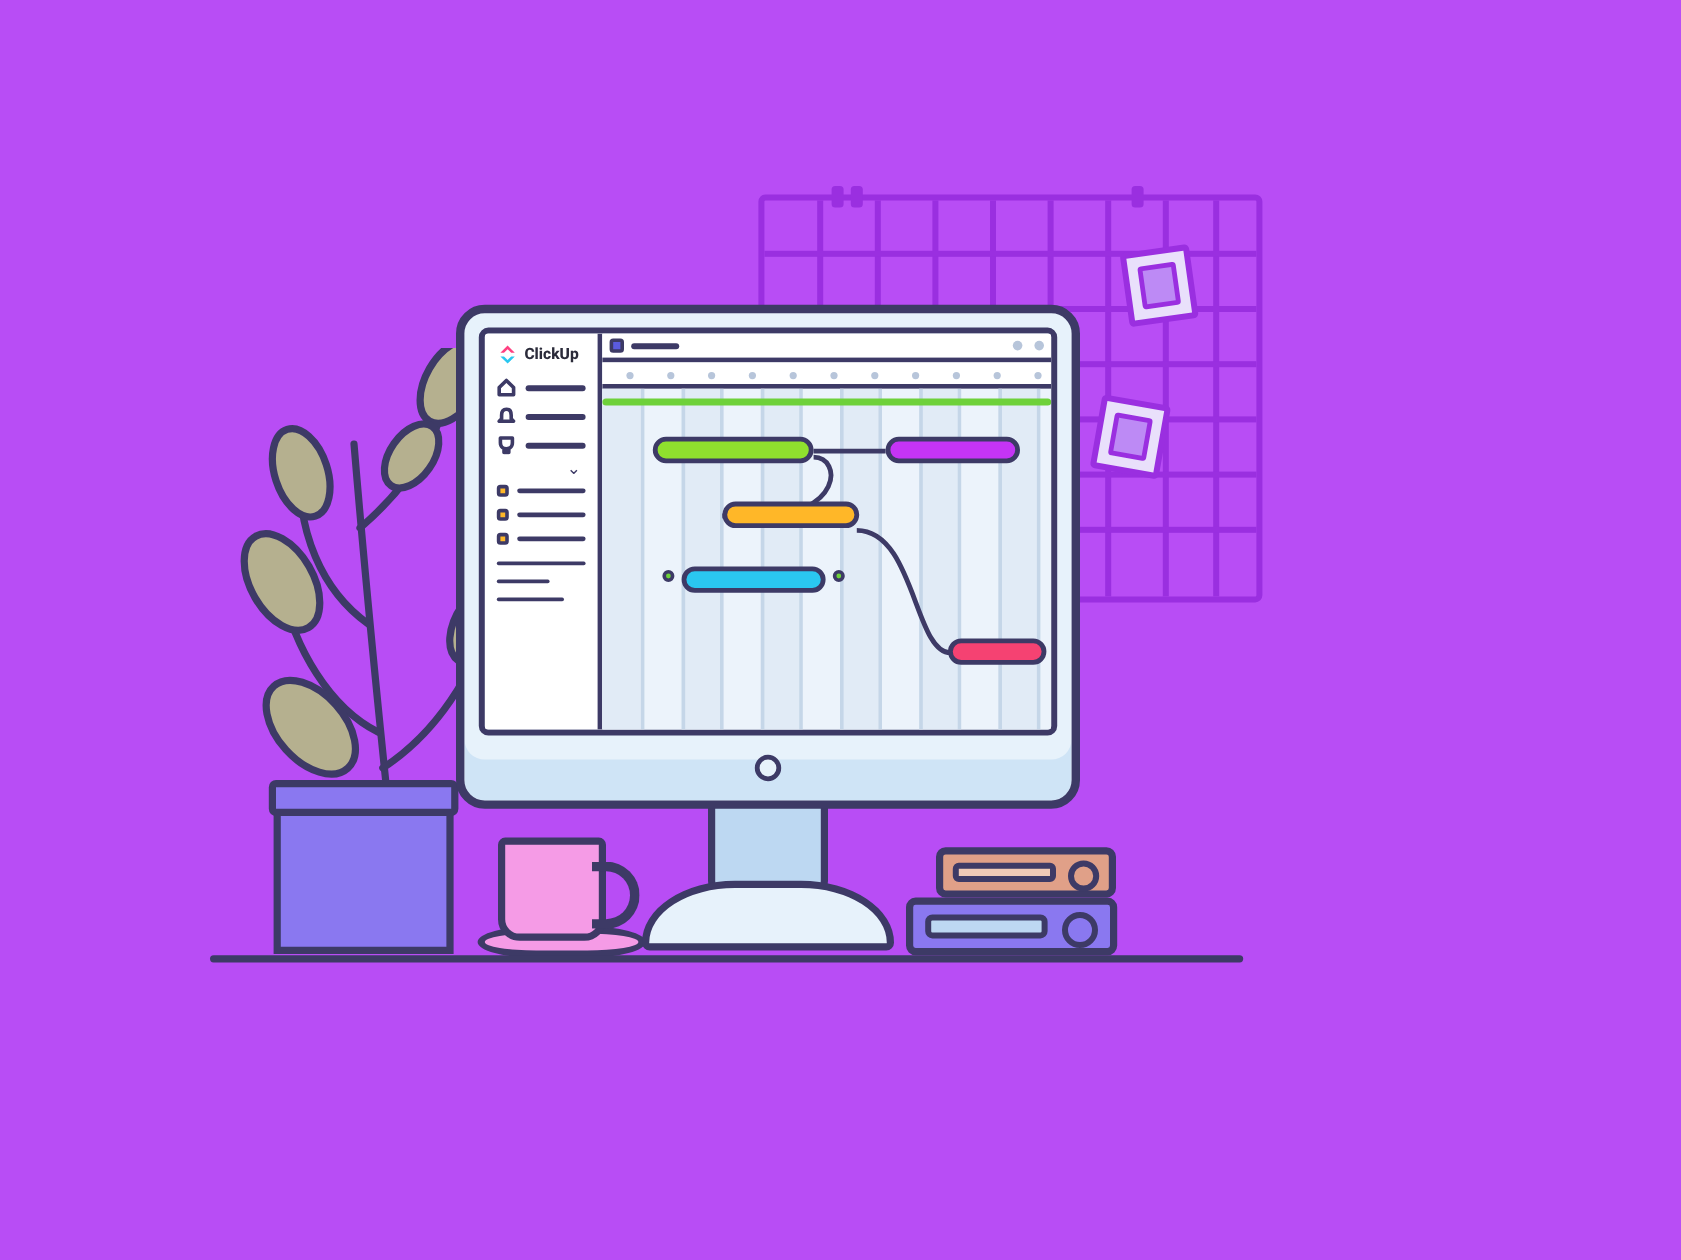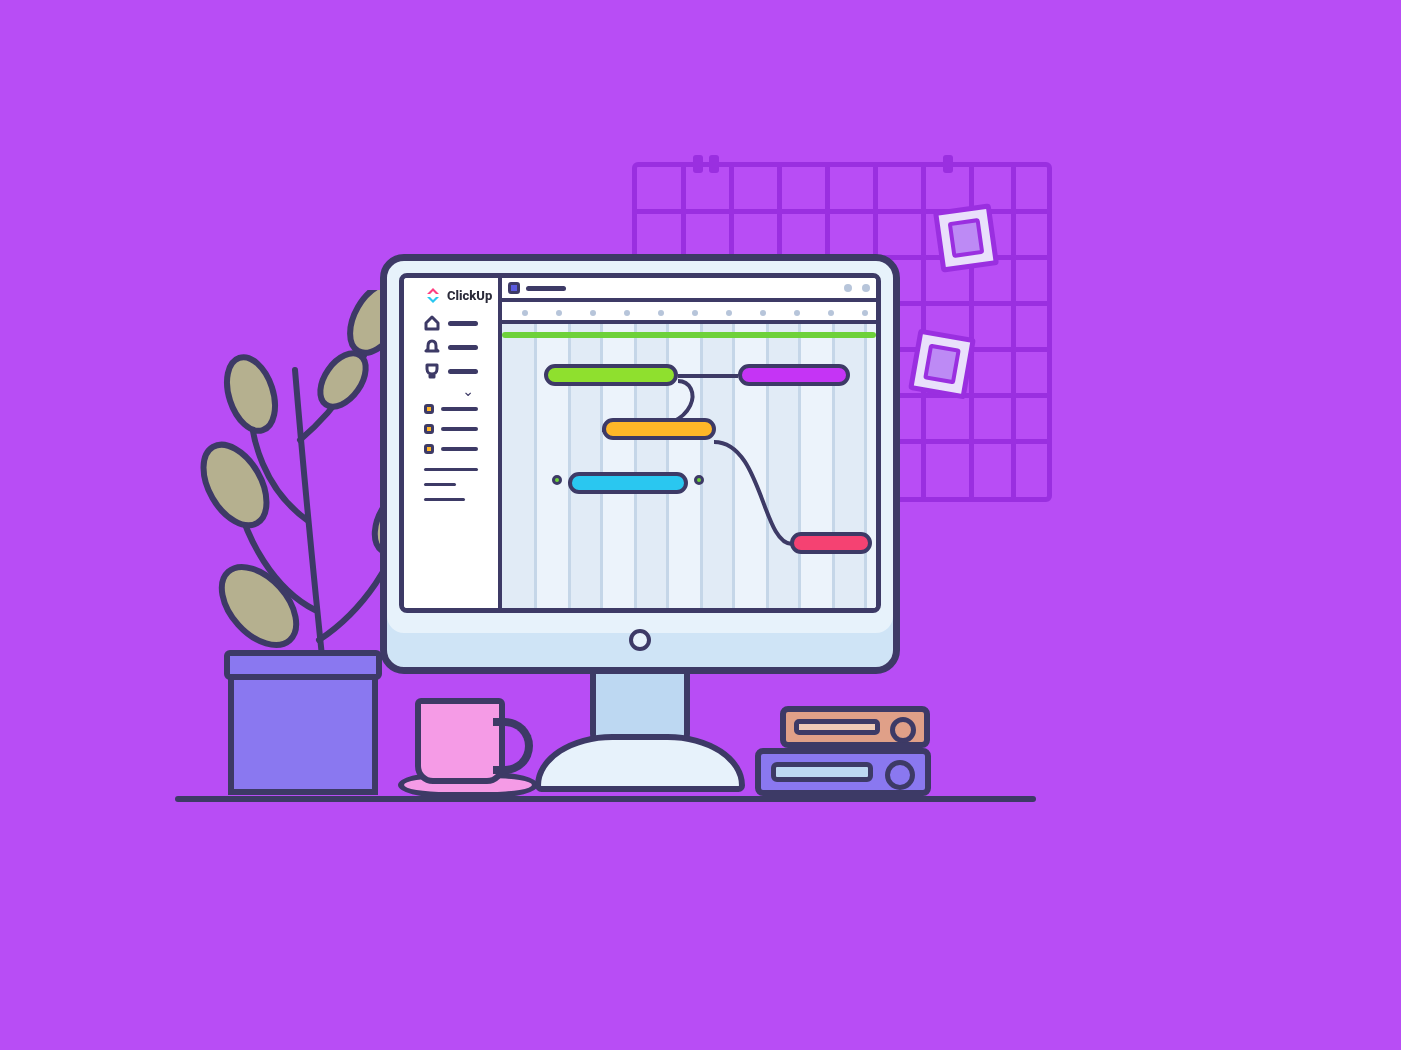--- a/index.html
+++ b/index.html
@@ -170,21 +170,21 @@
   }
 
   
   .app { position:absolute; inset:0; display:flex; }
   .sidebar {
     width: 98px;
     background:#fff;
     border-right:4px solid #3d3a66;
     display:flex;
     flex-direction:column;
-    padding: 6px 20px;
+    padding: 6px 10px;
     gap:6px;
   }
   .logo {
     display:flex; align-items:center; gap:5px;
     padding: 2px 0 4px 0;
     border-bottom: 0;
   }
   .logo-mark { width:18px; height:18px; position:relative; }
   .logo-text { font-weight:800; font-size:13px; color:#2b2b3a; }
   .nav-row {

